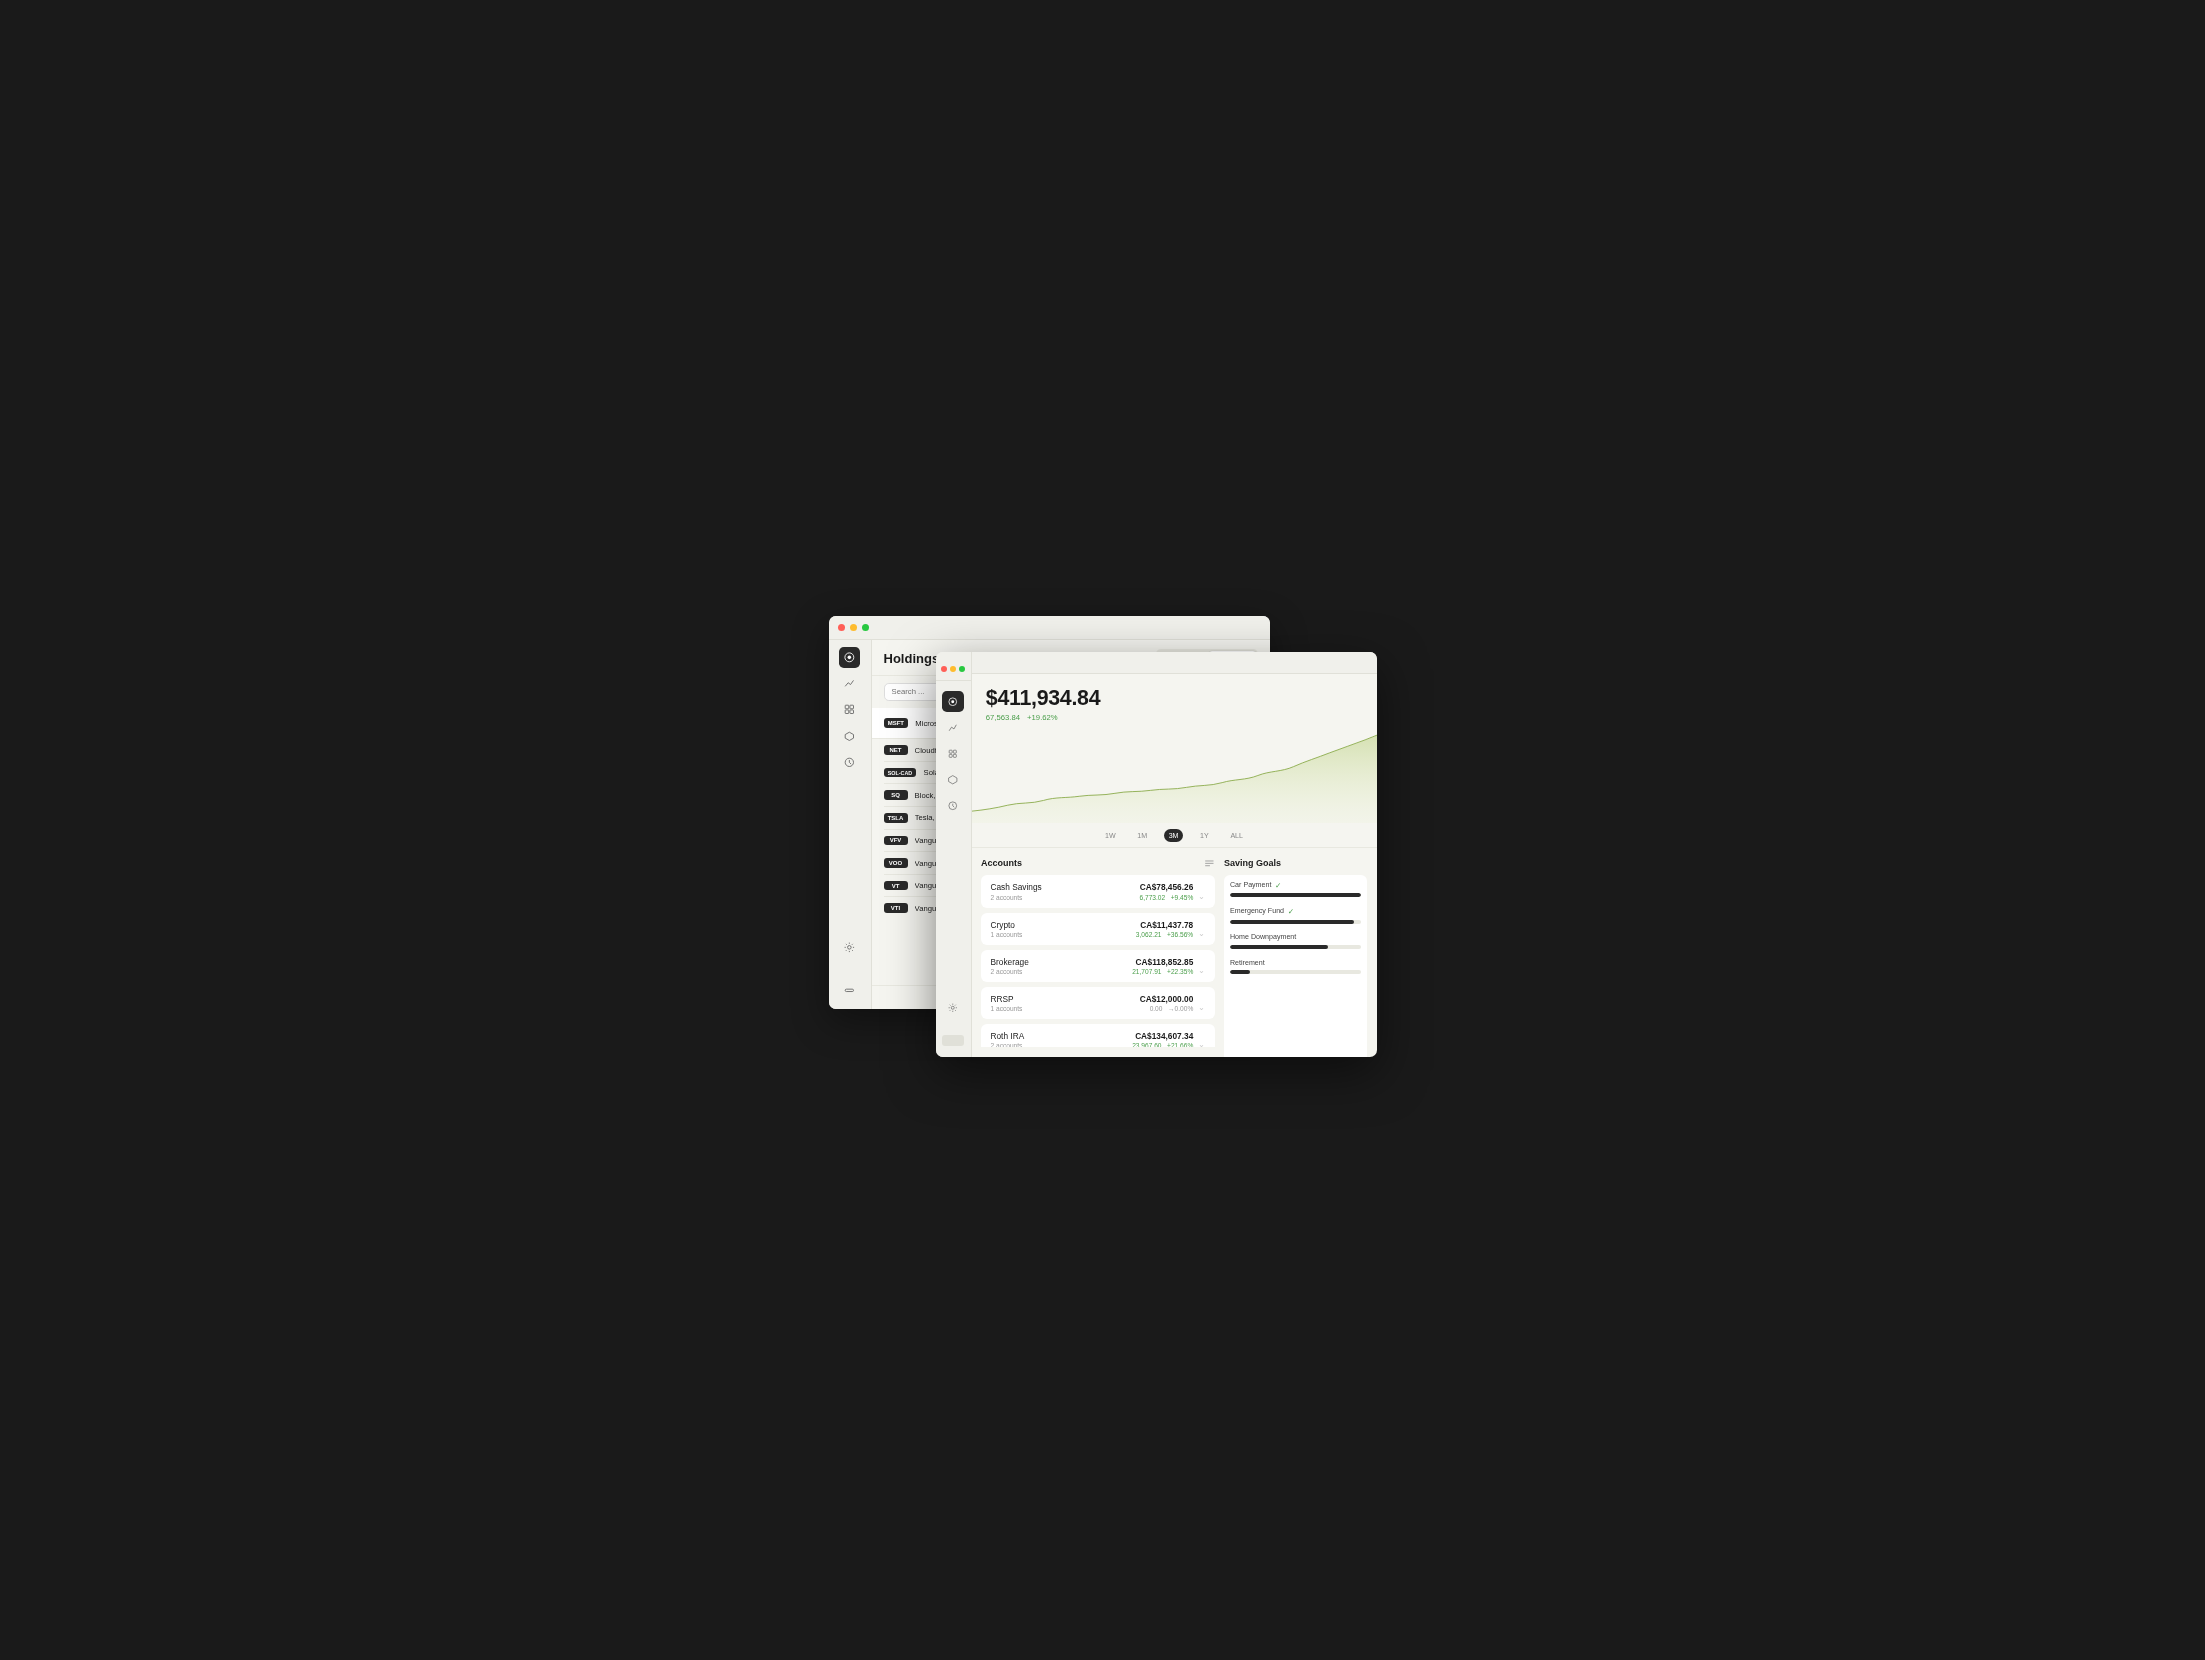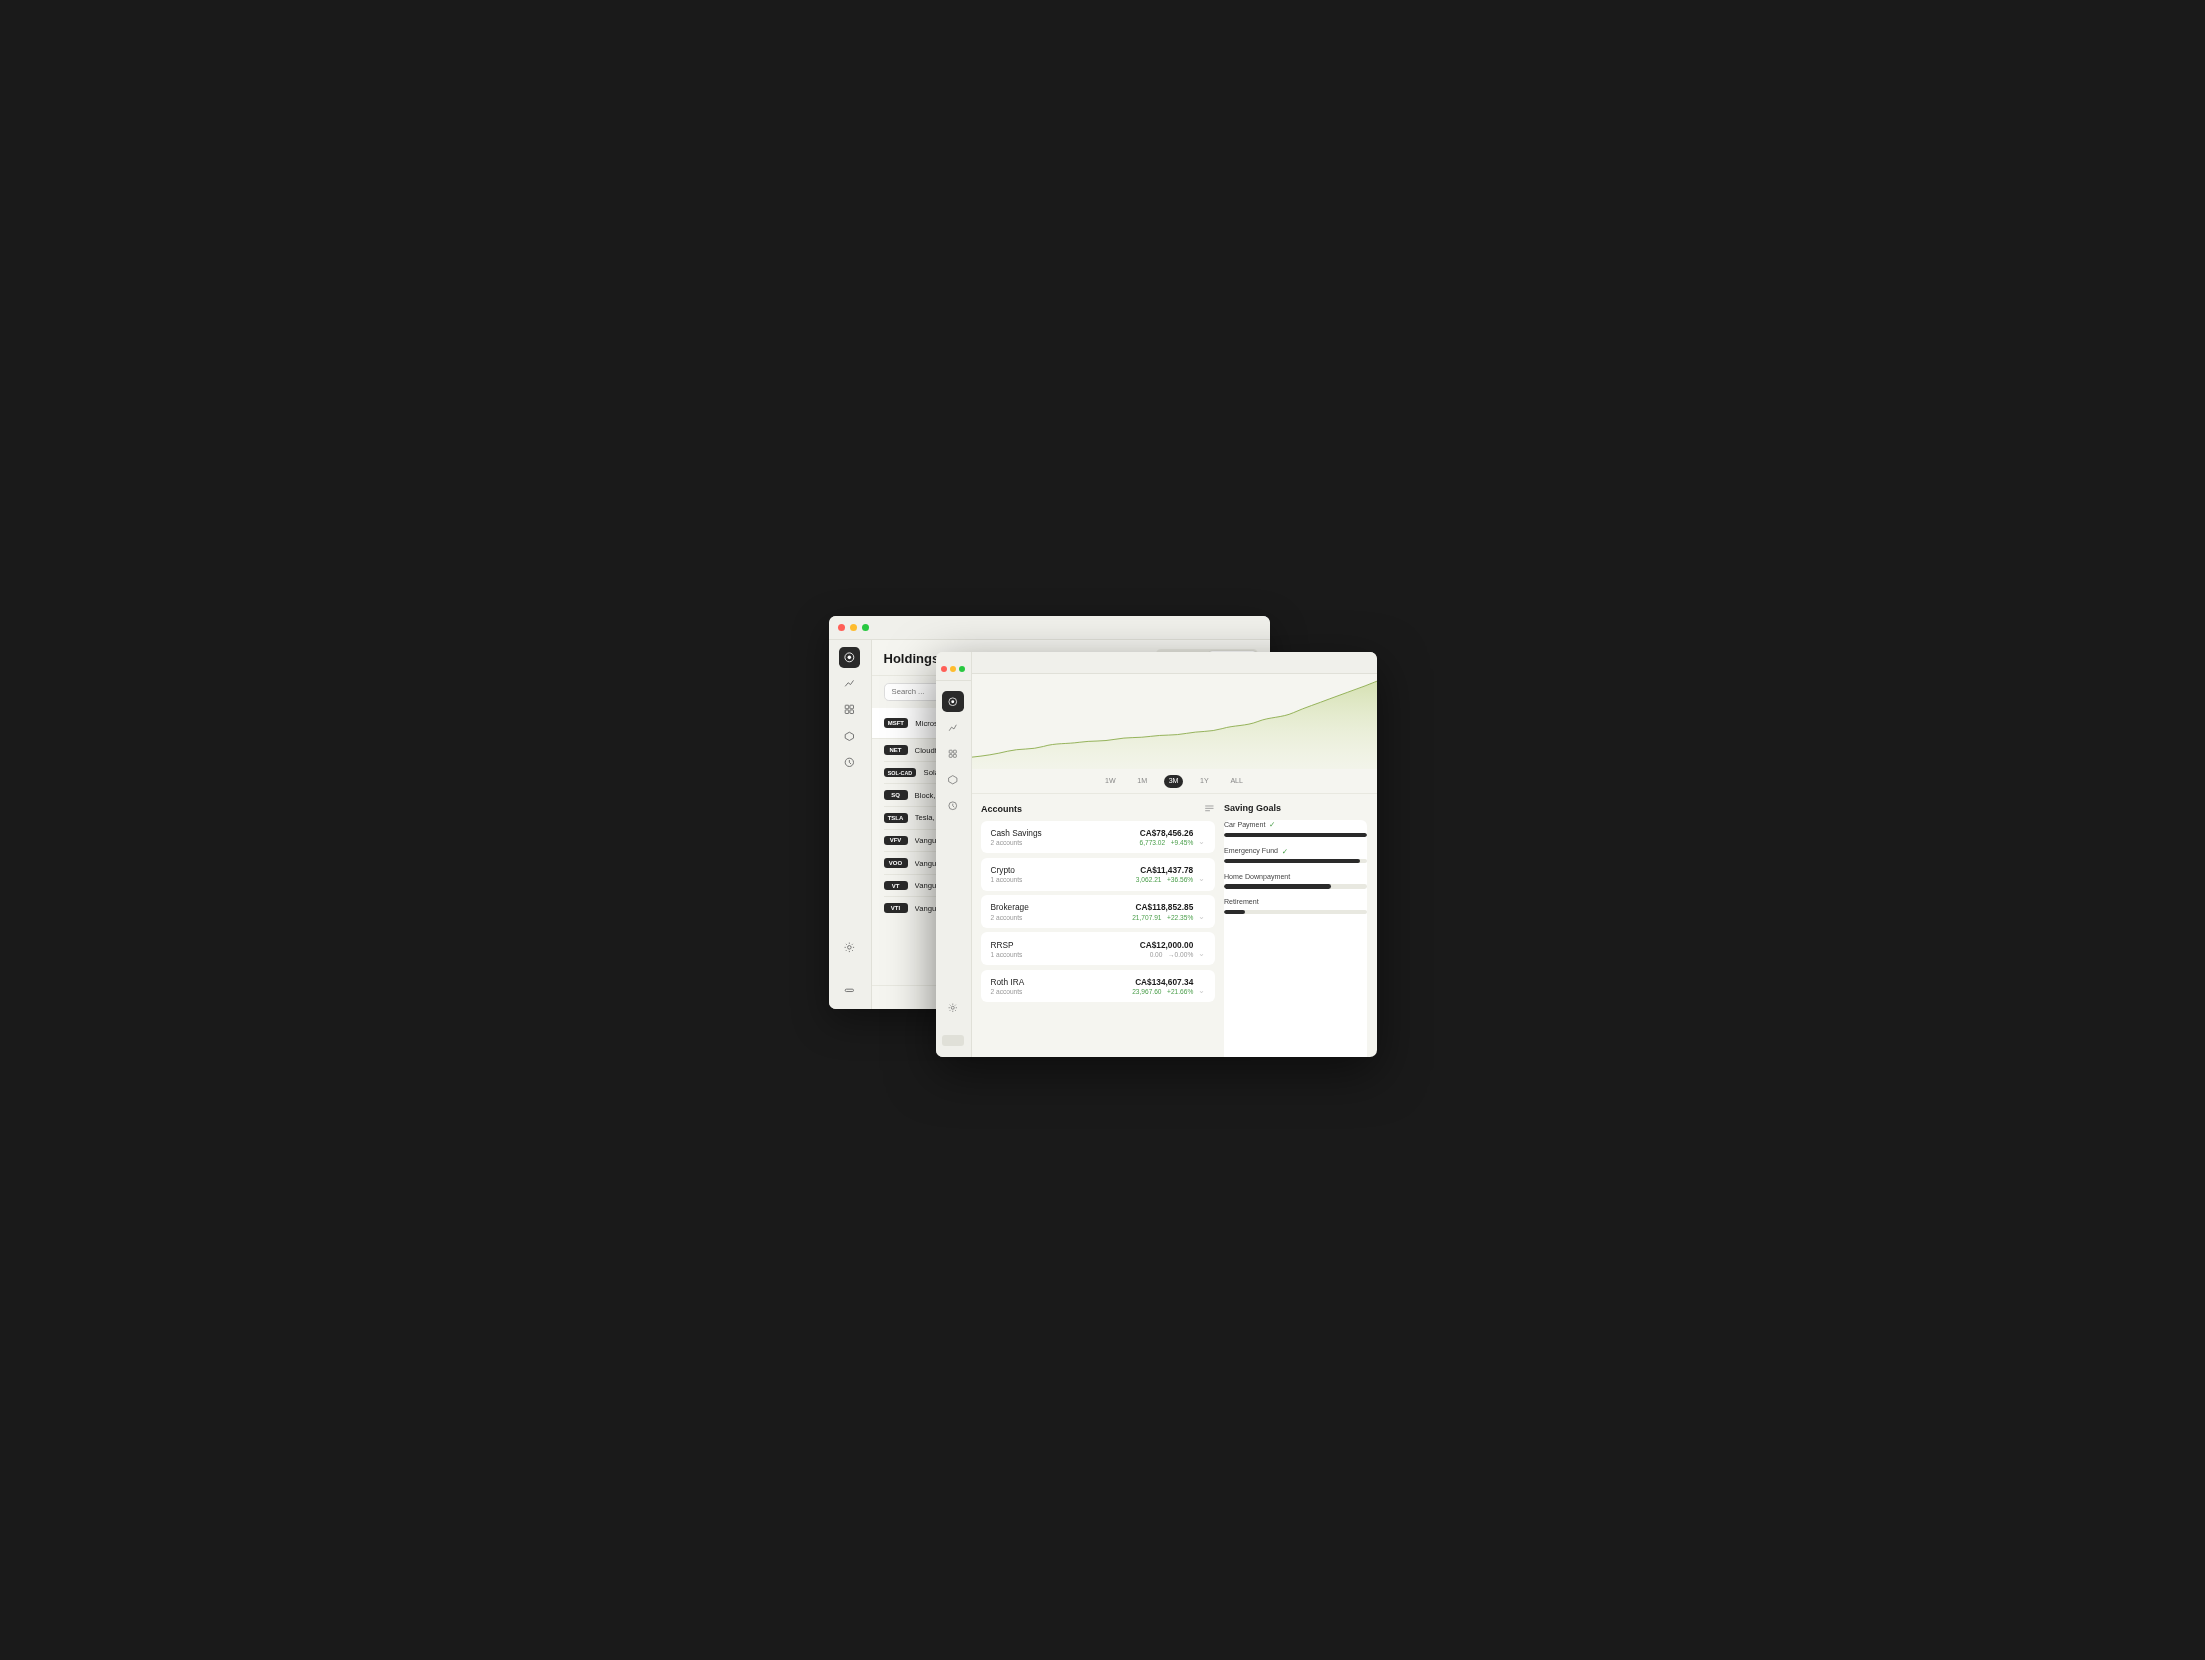--- a/index.html
+++ b/index.html
@@ -431,21 +431,21 @@
 
     
     .goals-panel {
       width: 143px;
       flex-shrink: 0;
     }
 
     .goals-card {
       background: #fff;
       border-radius: 6px;
-      padding: 0;
+      padding: 6px;
       height: 100%;
     }
 
     .goal-item {
       margin-bottom: 9.5px;
     }
 
     .goal-item:last-child { margin-bottom: 0; }
 
     .goal-header {
@@ -661,20 +661,27 @@
           <path d="M8 1v2M8 13v2M1 8h2M13 8h2M2.9 2.9l1.4 1.4M11.7 11.7l1.4 1.4M2.9 13.1l1.4-1.4M11.7 4.3l1.4-1.4" stroke="#666" stroke-width="1.2"></path>
         </svg>
       </div>
       <div style="height:7.1px"></div>
       <div style="width:21.4px;height:10.7px;border-radius:3px;background:#e0e0d8;display:flex;align-items:center;justify-content:center;cursor:pointer;margin-bottom:3.6px;"></div>
     </div>
 
     <div class="front-main">
       <div style="height:22.6px;background:#f0f0eb;border-bottom:0.6px solid #e0e0d8;"></div>
 
+      <div class="portfolio-header">
+        <div class="portfolio-value">$411,934.84</div>
+        <div class="portfolio-change">
+          <span class="portfolio-change-num">67,563.84</span>
+          <span class="portfolio-change-num">+19.62%</span>
+        </div>
+      </div>
 
       <div class="chart-container">
         <svg class="chart-svg" viewBox="0 0 680 160" preserveAspectRatio="none">
           <defs>
             <linearGradient id="chartGrad" x1="0" y1="0" x2="0" y2="1">
               <stop offset="0%" stop-color="#c8d898" stop-opacity="0.7"></stop>
               <stop offset="100%" stop-color="#e8f0d0" stop-opacity="0.2"></stop>
             </linearGradient>
           </defs>
           <path d="M0,140 C20,138 40,135 60,130 C80,125 100,128 120,122 C140,116 160,118 180,115 C200,112 220,114 240,110 C260,106 280,108 300,105 C320,102 340,104 360,100 C380,96 400,98 420,92 C440,86 460,88 480,80 C500,72 520,74 540,65 C560,56 580,50 600,42 C620,34 640,28 660,20 C670,16 675,14 680,12 L680,160 L0,160 Z" fill="url(#chartGrad)"></path>

